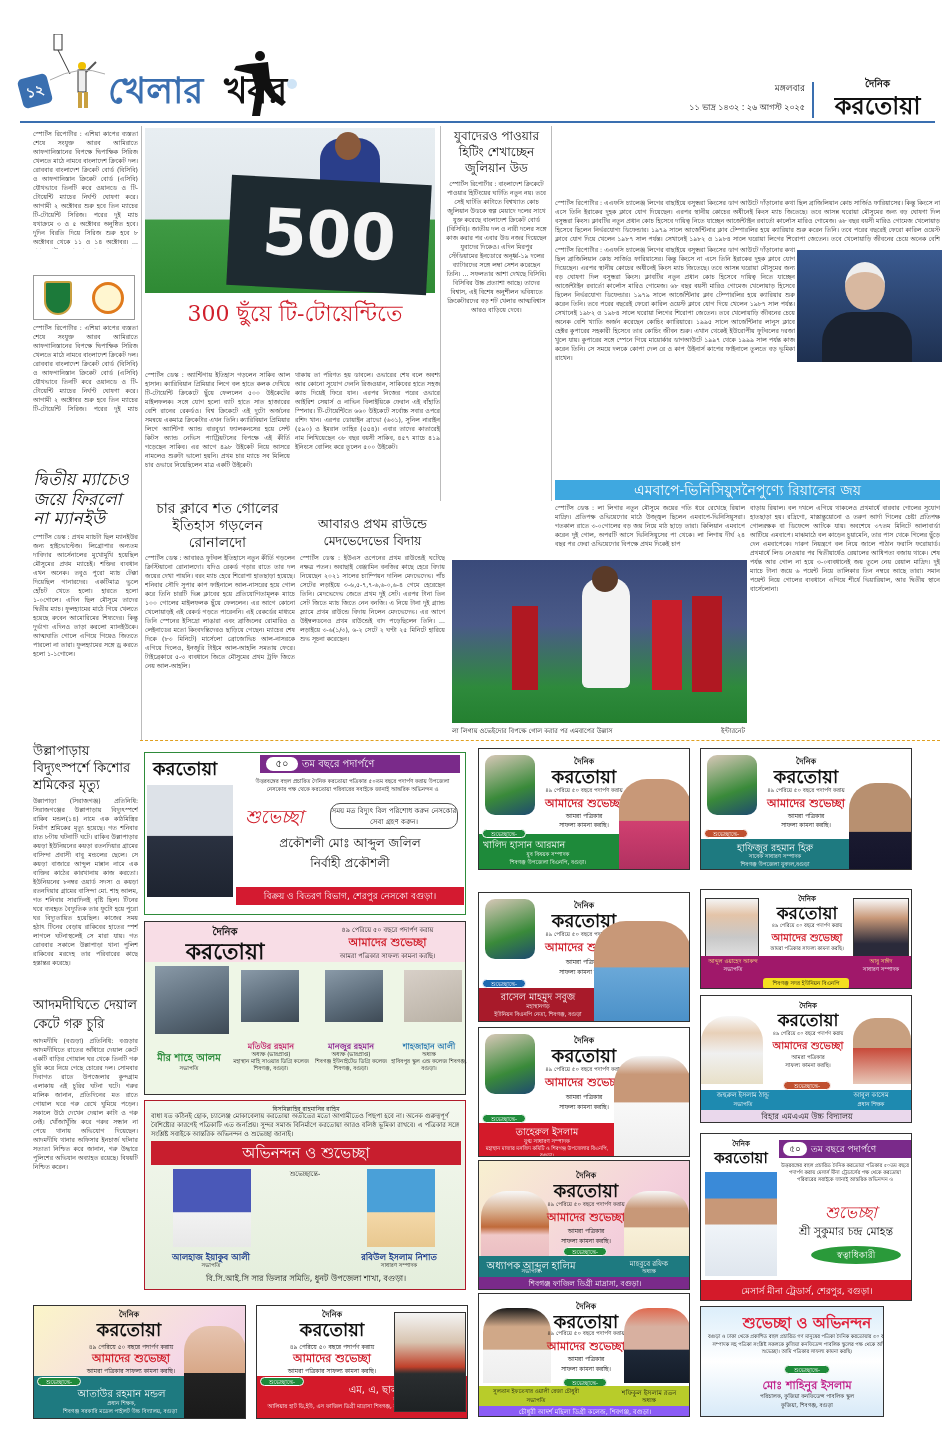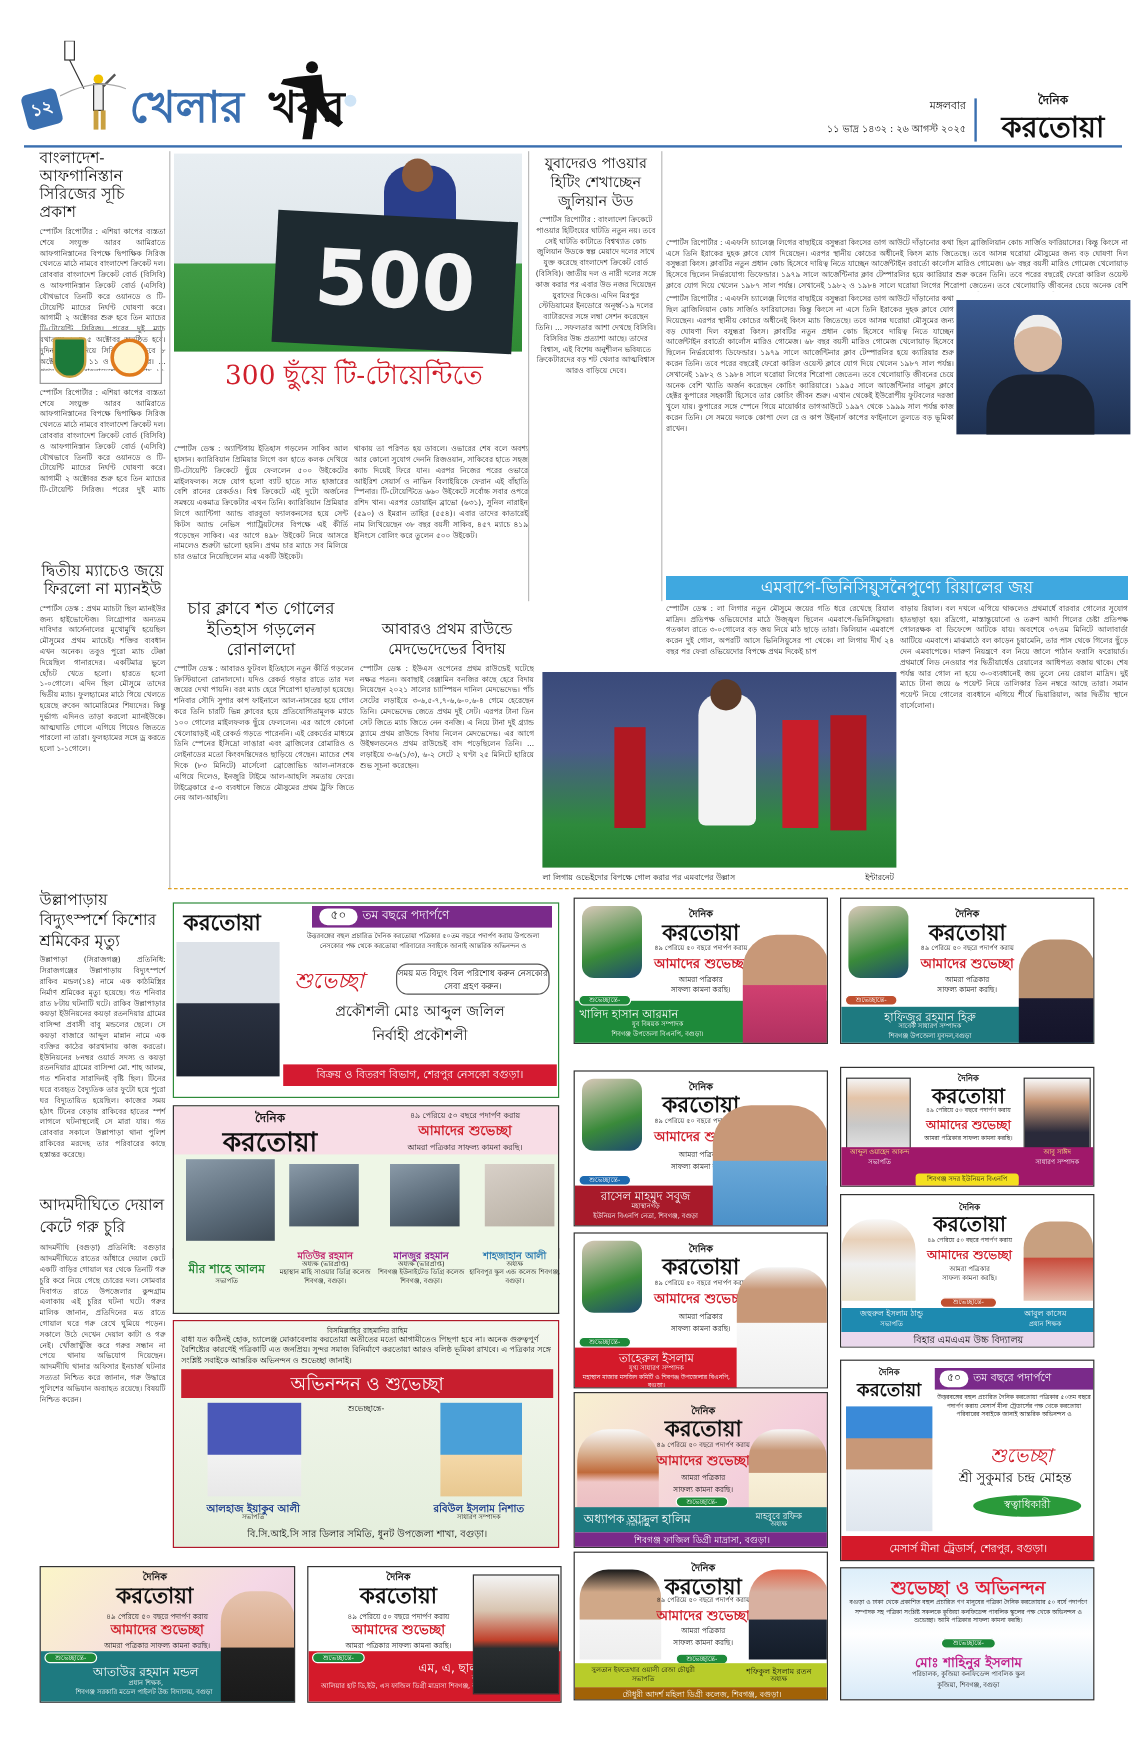--- a/index.html
+++ b/index.html
@@ -47,31 +47,30 @@
   <div class="abs" style="left:620px;top:101px;width:185px;font-size:8px;text-align:right;">১১ ভাদ্র ১৪৩২ : ২৬ আগস্ট ২০২৫</div>
   <div class="abs" style="left:812px;top:82px;width:2px;height:36px;background:#3a6fb0;"></div>
   <div class="abs" style="left:820px;top:76px;width:115px;text-align:center;">
     <div style="font-size:10px;font-weight:bold;">দৈনিক</div>
     <div style="font-family:'DejaVu Serif',serif;font-weight:bold;font-size:24px;line-height:26px;">করতোয়া</div>
   </div>
   <div class="abs" style="left:20px;top:121px;width:915px;height:2px;background:#3a6fb0;"></div>
 </div>
 
 <div class="abs" style="left:33px;top:126px;width:105px;">
-  <div class="hd" style="font-size:13px;text-align:left;">বাংলাদেশ-আফগানিস্তান সিরিজের সূচি প্রকাশ</div>
   <div class="txt" style="margin-top:3px;height:120px;">স্পোর্টস রিপোর্টার : এশিয়া কাপের ব্যস্ততা শেষে সংযুক্ত আরব আমিরাতে আফগানিস্তানের বিপক্ষে দ্বিপাক্ষিক সিরিজ খেলতে মাঠে নামবে বাংলাদেশ ক্রিকেট দল। রোববার বাংলাদেশ ক্রিকেট বোর্ড (বিসিবি) ও আফগানিস্তান ক্রিকেট বোর্ড (এসিবি) যৌথভাবে তিনটি করে ওয়ানডে ও টি-টোয়েন্টি ম্যাচের নির্ঘণ্ট ঘোষণা করে। আগামী ২ অক্টোবর শুরু হবে তিন ম্যাচের টি-টোয়েন্টি সিরিজ। পরের দুই ম্যাচ যথাক্রমে ৩ ও ৫ অক্টোবর অনুষ্ঠিত হবে। দুদিন বিরতি দিয়ে সিরিজ শুরু হবে ৮ অক্টোবর থেকে ১১ ও ১৪ অক্টোবর। ... প্রথম রাউন্ডে বাংলাদেশের শেষ ম্যাচ ১৬ সেপ্টেম্বর। সুপার ফোরে উঠলে তারা ২৬ সেপ্টেম্বর পর্যন্ত খেলতে পারবে। প্রথম রাউন্ডে বাদ পড়লে দেশে ফিরে পরে আবার আমিরাতে সিরিজ খেলবে বাংলাদেশ।</div>
 </div>
 <div class="abs" style="left:33px;top:275px;width:102px;height:45px;border:1px solid #999;display:flex;justify-content:space-around;align-items:center;">
   <div style="width:28px;height:34px;background:#1c7a3a;border-radius:3px 3px 14px 14px;border:2px solid #c9a040;"></div>
   <div style="width:32px;height:32px;border-radius:50%;border:3px solid #e07a1c;background:#fff6d0;"></div>
 </div>
 <div class="abs txt" style="left:33px;top:323px;width:105px;height:90px;">স্পোর্টস রিপোর্টার : এশিয়া কাপের ব্যস্ততা শেষে সংযুক্ত আরব আমিরাতে আফগানিস্তানের বিপক্ষে দ্বিপাক্ষিক সিরিজ খেলতে মাঠে নামবে বাংলাদেশ ক্রিকেট দল। রোববার বাংলাদেশ ক্রিকেট বোর্ড (বিসিবি) ও আফগানিস্তান ক্রিকেট বোর্ড (এসিবি) যৌথভাবে তিনটি করে ওয়ানডে ও টি-টোয়েন্টি ম্যাচের নির্ঘণ্ট ঘোষণা করে। আগামী ২ অক্টোবর শুরু হবে তিন ম্যাচের টি-টোয়েন্টি সিরিজ। পরের দুই ম্যাচ যথাক্রমে ৩ ও ৫ অক্টোবর অনুষ্ঠিত হবে। দুদিন বিরতি দিয়ে সিরিজ শুরু হবে ৮ অক্টোবর থেকে ১১ ও ১৪ অক্টোবর। ... প্রথম রাউন্ডে বাংলাদেশের শেষ ম্যাচ ১৬ সেপ্টেম্বর। সুপার ফোরে উঠলে তারা ২৬ সেপ্টেম্বর পর্যন্ত খেলতে পারবে। প্রথম রাউন্ডে বাদ পড়লে দেশে ফিরে পরে আবার আমিরাতে সিরিজ খেলবে বাংলাদেশ।</div>
 
 <div class="abs" style="left:33px;top:470px;width:105px;">
-  <div class="hd" style="font-size:13px;text-align:center;">দ্বিতীয় ম্যাচেও জয়ে ফিরলো না ম্যানইউ</div>
+  <div class="hd" style="font-size:17px;text-align:left;font-style:italic;">দ্বিতীয় ম্যাচেও জয়ে ফিরলো না ম্যানইউ</div>
   <div class="txt" style="margin-top:3px;height:220px;">স্পোর্টস ডেস্ক : প্রথম ম্যাচটা ছিল ম্যানইউর জন্য হাইভোল্টেজ। লিগ্রোপার অন্যতম দাবিদার আর্সেনালের মুখোমুখি হয়েছিল মৌসুমের প্রথম ম্যাচেই। শক্তির ব্যবধান এখন অনেক। তবুও পুরো ম্যাচ টেক্কা দিয়েছিল গানারদের। একটিমাত্র ভুলে হোঁচট খেতে হলো। হারতে হলো ১-০গোলে। এদিন ছিল মৌসুমে তাদের দ্বিতীয় ম্যাচ। ফুলহ্যামের মাঠে গিয়ে খেলতে হয়েছে রুবেন আমোরিমের শিষ্যদের। কিন্তু দুর্ভাগ্য এদিনও তাড়া করলো ম্যানইউকে। আত্মঘাতি গোলে এগিয়ে গিয়েও জিততে পারলো না তারা। ফুলহ্যামের সঙ্গে ড্র করতে হলো ১-১গোলে।</div>
 </div>
 
 <div class="vline" style="left:141px;top:126px;height:615px;"></div>
 
 <div class="abs photo" style="left:145px;top:128px;width:290px;height:165px;background:linear-gradient(180deg,#e8eef2 0%,#dfe6ea 55%,#3f9a44 56%,#2f8a34 100%);">
   <div class="abs" style="left:175px;top:10px;width:60px;height:70px;background:#2a3e8a;border-radius:22px 22px 6px 6px;"></div>
   <div class="abs" style="left:190px;top:4px;width:26px;height:28px;background:#8a5a3c;border-radius:50%;"></div>
   <div class="abs" style="left:84px;top:52px;width:200px;height:110px;background:#1e2a30;transform:rotate(3deg);">
     <div style="color:#f4f4f4;font-family:'DejaVu Sans',sans-serif;font-weight:bold;font-size:64px;text-align:center;line-height:110px;">500</div>
@@ -351,23 +350,23 @@
   <div class="abs sub" style="left:60px;top:44px;width:94px;font-size:11px;">আমাদের শুভেচ্ছা</div>
   <div class="abs" style="left:60px;top:60px;width:94px;font-size:6px;text-align:center;">আমরা পত্রিকার</div>
   <div class="abs" style="left:60px;top:70px;width:94px;font-size:6px;text-align:center;">সাফল্য কামনা করছি।</div>
   <div class="abs photo" style="left:145px;top:14px;width:67px;height:75px;background:linear-gradient(180deg,#e06a50 0%,#d8b0a0 25%,#d8b0a0 55%,#1e2838 56%,#141c28 100%);border-radius:24px 24px 0 0;"></div>
   <div class="abs" style="left:84px;top:84px;width:44px;height:9px;background:#1e8a3a;color:#fff;font-size:5.5px;line-height:9px;text-align:center;border:1px solid #fff;border-radius:5px;">শুভেচ্ছান্তে-</div>
   <div class="abs" style="left:0;top:92px;width:212px;height:20px;background:#b8cc2a;"></div>
   <div class="abs" style="left:2px;top:94px;width:110px;font-size:5.5px;text-align:center;">সুলতান ইফতেখার ওয়ালী রেজা চৌধুরী</div>
   <div class="abs small" style="left:2px;top:103px;width:110px;">সভাপতি</div>
   <div class="abs" style="left:130px;top:94px;width:80px;font-size:6.5px;text-align:center;">শফিকুল ইসলাম রতন</div>
   <div class="abs small" style="left:130px;top:103px;width:80px;">অধ্যক্ষ</div>
-  <div class="abs" style="left:0;top:112px;width:212px;height:12px;background:#a16207;color:#fff;font-size:6.5px;line-height:12px;text-align:center;">চৌধুরী আদর্শ মহিলা ডিগ্রী কলেজ, শিবগঞ্জ, বগুড়া।</div>
-</div>
-
-<div class="abs ad" style="left:700px;top:1306px;width:212px;height:111px;background:linear-gradient(180deg,#dceefa,#ffffff 50%,#d8eaf8);">
+  <div class="abs" style="left:0;top:112px;width:212px;height:12px;background:#8b5cf6;color:#fff;font-size:6.5px;line-height:12px;text-align:center;">চৌধুরী আদর্শ মহিলা ডিগ্রী কলেজ, শিবগঞ্জ, বগুড়া।</div>
+</div>
+
+<div class="abs ad" style="left:700px;top:1306px;width:184px;height:111px;background:linear-gradient(180deg,#dceefa,#ffffff 50%,#d8eaf8);">
   <div class="abs red" style="left:0;top:4px;width:212px;font-family:'DejaVu Serif',serif;font-weight:bold;font-size:15px;text-align:center;color:#e0203a;">শুভেচ্ছা ও অভিনন্দন</div>
   <div class="abs" style="left:6px;top:26px;width:200px;font-size:5px;line-height:7.5px;text-align:center;">বগুড়া ও ঢাকা থেকে প্রকাশিত বহুল প্রচারিত গণ মানুষের পত্রিকা দৈনিক করতোয়ার ৫০ বর্ষে পদার্পণে সম্পাদক সহ পত্রিকা সংশ্লিষ্ট সকলকে কুজিয়া কনফিডেন্স পাবলিক স্কুলের পক্ষ থেকে অভিনন্দন ও শুভেচ্ছা। আমি পত্রিকার সাফল্য কামনা করছি।</div>
   <div class="abs" style="left:83px;top:58px;width:46px;height:9px;background:#1e8a3a;color:#fff;font-size:5.5px;line-height:9px;text-align:center;border:1px solid #fff;border-radius:5px;">শুভেচ্ছান্তে-</div>
   <div class="abs" style="left:0;top:70px;width:212px;font-size:11px;color:#c0208a;font-weight:bold;text-align:center;">মোঃ শাহিনুর ইসলাম</div>
   <div class="abs small" style="left:0;top:86px;width:212px;">পরিচালক, কুজিয়া কনফিডেন্স পাবলিক স্কুল</div>
   <div class="abs small" style="left:0;top:95px;width:212px;">কুজিয়া, শিবগঞ্জ, বগুড়া</div>
 </div>
 
 </body></html>

